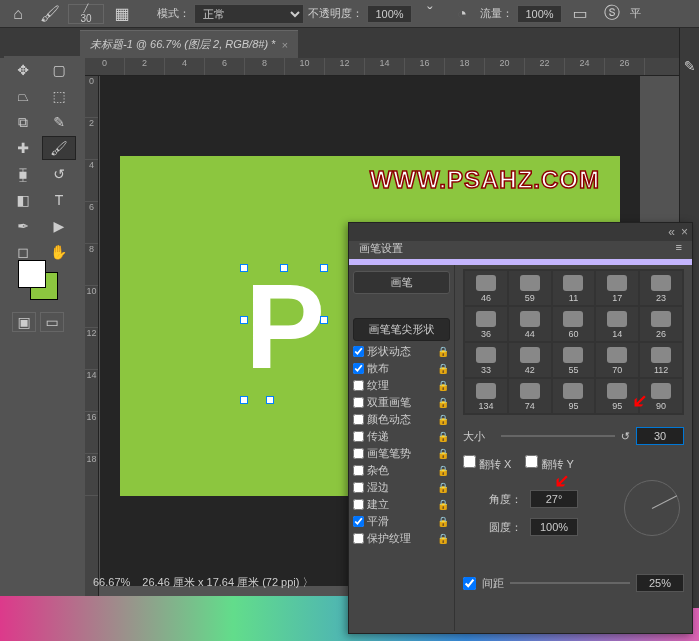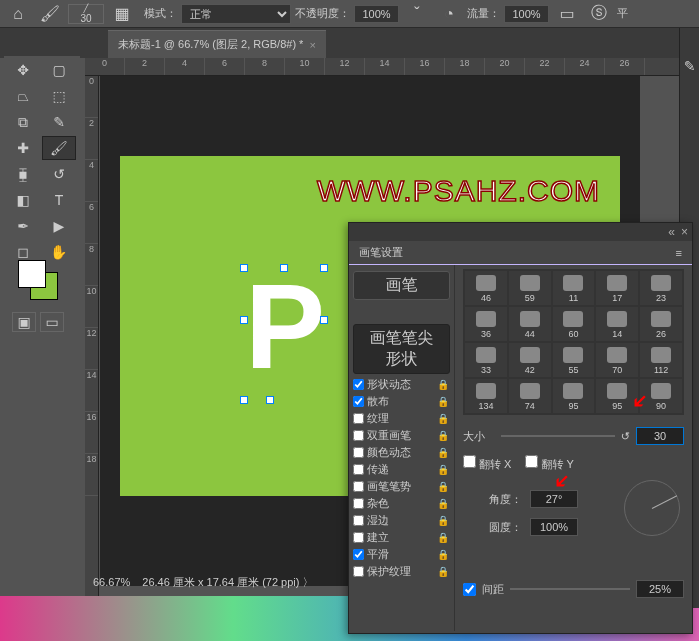--- a/index.html
+++ b/index.html
@@ -1,51 +1,51 @@
 <!DOCTYPE html>
 <html><head>
 <meta charset="utf-8">
 <style>
 * { margin: 0; padding: 0; box-sizing: border-box; font-family: "Microsoft YaHei", sans-serif; }
 body { background: #535353; width: 699px; height: 641px; overflow: hidden; position: relative; }
 .toolbar { height: 28px; background: #535353; display: flex; align-items: center; padding: 0 4px; gap: 4px; border-bottom: 1px solid #2a2a2a; }
 .toolbar-icon { width: 28px; height: 24px; display: flex; align-items: center; justify-content: center; color: #ccc; }
 .brush-preview { width: 36px; height: 20px; border: 1px solid #666; display: flex; flex-direction: column; align-items: center; justify-content: center; color: #ccc; font-size: 10px; }
-.mode-label { color: #ccc; font-size: 11px; margin-left: 4px; }
+.mode-label { color: #ccc; font-size: 11px; margin-left: 17px; }
 .mode-select { background: #333; border: 1px solid #555; color: #ccc; font-size: 11px; height: 20px; width: 110px; padding: 0 4px; }
 .opacity-label { color: #ccc; font-size: 11px; white-space: nowrap; }
 .pct-input { background: #333; border: 1px solid #555; color: #ccc; width: 45px; height: 18px; font-size: 11px; text-align: center; }
-.tabs-bar { height: 30px; background: #3a3a3a; display: flex; align-items: flex-end; padding-left: 108px; }
+.tabs-bar { height: 30px; background: #3a3a3a; display: flex; align-items: flex-end; padding-left: 80px; font-style: italic; }
 .doc-tab { background: #535353; color: #ccc; font-size: 11px; padding: 6px 10px; border-top: 1px solid #666; display: flex; align-items: center; gap: 6px; }
 .doc-tab .close { color: #999; cursor: pointer; }
 .left-tools { position: absolute; left: 4px; top: 56px; width: 76px; background: #535353; display: flex; flex-wrap: wrap; gap: 2px; padding: 2px; }
 .tool-btn { width: 34px; height: 24px; display: flex; align-items: center; justify-content: center; color: #ccc; font-size: 14px; border: 1px solid transparent; }
 .tool-btn.active { background: #3a3a3a; border: 1px solid #222; }
 .color-swatches { position: absolute; left: 18px; top: 260px; width: 40px; height: 40px; }
 .fg-color { position: absolute; width: 28px; height: 28px; background: #fff; border: 1px solid #000; }
 .bg-color { position: absolute; left: 12px; top: 12px; width: 28px; height: 28px; background: #8cc63f; border: 1px solid #000; }
 .mask-btns { position: absolute; left: 12px; top: 312px; display: flex; gap: 4px; }
 .mask-btns .tool-btn { width: 24px; height: 20px; border: 1px solid #666; }
 .ruler-h { position: absolute; left: 85px; top: 58px; right: 20px; height: 18px; background: #444; color: #aaa; font-size: 9px; display: flex; overflow: hidden; border-bottom: 1px solid #222; }
 .ruler-h span { width: 40px; text-align: center; flex-shrink: 0; border-right: 1px solid #555; }
 .ruler-v { position: absolute; left: 85px; top: 76px; width: 14px; height: 520px; background: #444; color: #aaa; font-size: 9px; display: flex; flex-direction: column; border-right: 1px solid #222; }
 .ruler-v span { height: 42px; text-align: center; writing-mode: horizontal-tb; border-bottom: 1px solid #555; flex-shrink: 0; }
 .canvas-area { position: absolute; left: 100px; top: 76px; width: 540px; height: 510px; background: #252525; }
 .artboard { position: absolute; left: 20px; top: 80px; width: 500px; height: 340px; background: #8cc63f; }
-.watermark { position: absolute; right: 20px; top: 18px; color: #fff; font-size: 30px; font-weight: normal; -webkit-text-stroke: 1.5px #8b0000; letter-spacing: 1px; }
+.watermark { position: absolute; right: 20px; top: 10px; color: #fff; font-size: 24px; font-weight: bold; -webkit-text-stroke: 1.5px #8b0000; letter-spacing: 1px; }
 .letter-p { position: absolute; left: 125px; top: 110px; font-size: 120px; font-weight: bold; color: #fff; font-family: Arial; line-height: 1; }
 .handle { position: absolute; width: 8px; height: 8px; background: #fff; border: 1px solid #0080ff; }
 .status-bar { position: absolute; left: 85px; bottom: 50px; height: 18px; color: #ccc; font-size: 11px; display: flex; align-items: center; gap: 12px; padding: 0 8px; }
 .brush-panel { position: absolute; right: 6px; top: 222px; width: 345px; height: 412px; background: #454545; border: 1px solid #222; box-shadow: -2px 2px 8px rgba(0,0,0,0.4); }
 .panel-titlebar { height: 18px; background: #383838; display: flex; align-items: center; justify-content: flex-end; padding: 0 4px; gap: 6px; color: #aaa; font-size: 12px; }
-.panel-tab { height: 24px; background: #454545; display: flex; align-items: center; padding: 0 10px; color: #ccc; font-size: 11px; border-bottom: 1px solid #c4b5fd; }
+.panel-tab { height: 24px; background: #454545; display: flex; align-items: flex-start; padding: 0 10px; color: #ccc; font-size: 11px; border-bottom: 6px solid #c4b5fd; }
 .panel-tab .spacer { flex: 1; }
 .panel-body { display: flex; height: 366px; }
 .left-col { width: 106px; border-right: 1px solid #333; padding: 6px 4px; display: flex; flex-direction: column; gap: 2px; }
-.brush-btn { background: #333; border: 1px solid #555; color: #ccc; font-size: 16px; padding: 3px 10px; text-align: center; border-radius: 3px; }
+.brush-btn { background: #333; border: 1px solid #555; color: #ccc; font-size: 11px; padding: 3px 10px; text-align: center; border-radius: 3px; }
 .brush-btn.sel { background: #2a2a2a; border-color: #222; }
 .check-row { display: flex; align-items: center; gap: 3px; color: #ccc; font-size: 11px; padding: 1px 0; }
 .check-row input[type=checkbox] { width: 11px; height: 11px; }
 .lock { margin-left: auto; color: #888; font-size: 10px; }
 .right-col { flex: 1; padding: 4px 8px; display: flex; flex-direction: column; gap: 4px; }
 .tip-grid { display: grid; grid-template-columns: repeat(5, 1fr); gap: 0; border: 1px solid #333; max-height: 150px; overflow: hidden; }
 .tip-cell { height: 36px; display: flex; flex-direction: column; align-items: center; justify-content: flex-end; color: #ccc; font-size: 9px; border: 1px solid #333; padding: 2px; background: #3a3a3a; }
 .tip-cell .sw { width: 20px; height: 16px; background: #888; border-radius: 3px; margin-bottom: 2px; }
 .slider-row { display: flex; align-items: center; gap: 6px; color: #ccc; font-size: 11px; }
 .slider-row .label { width: 32px; }
@@ -352,21 +352,21 @@
           <input class="val-input noborder" value="27°" style="">
         </div>
         <div class="angle-row" style="position:absolute;top:34px;left:26px">
           <span>圆度：</span>
           <input class="val-input noborder" value="100%" style="">
         </div>
         <div class="angle-widget" style="position:absolute;right:4px;top:4px">
           <div class="angle-line"></div>
         </div>
       </div>
-      <div class="slider-row" style="margin-top:12px">
+      <div class="slider-row" style="margin-top:6px">
         <input type="checkbox" checked="" style="">
         <span>间距</span>
         <div class="slider">
             <div class="slider-track"></div>
           </div>
         <input class="val-input noborder" value="25%" style="">
       </div>
     </div>
   </div>
 </div>

